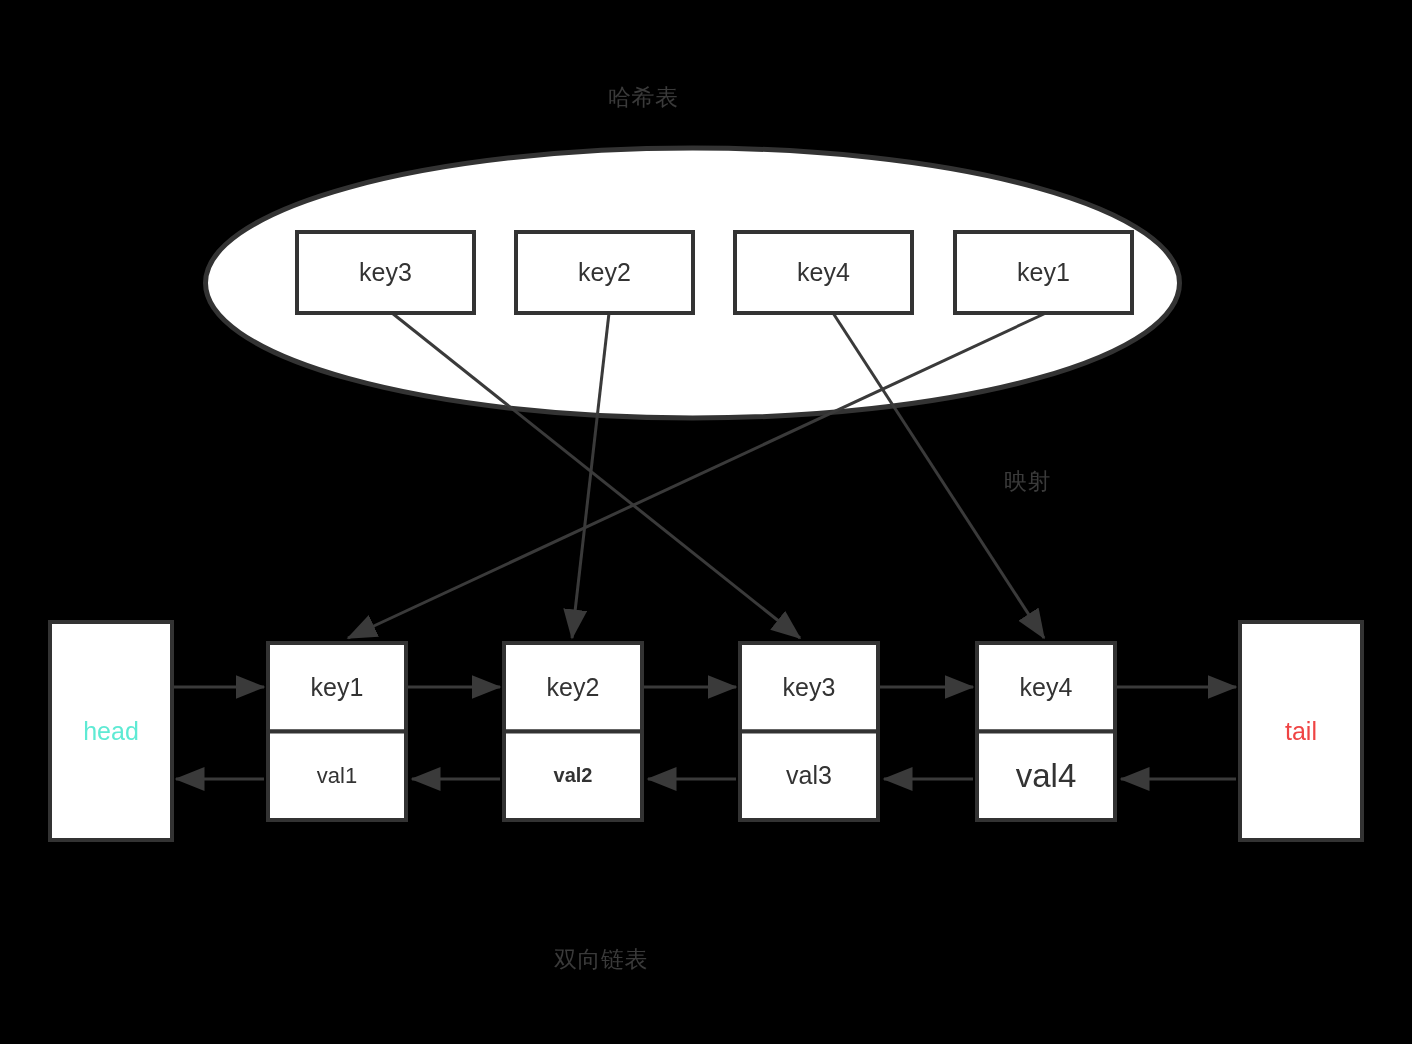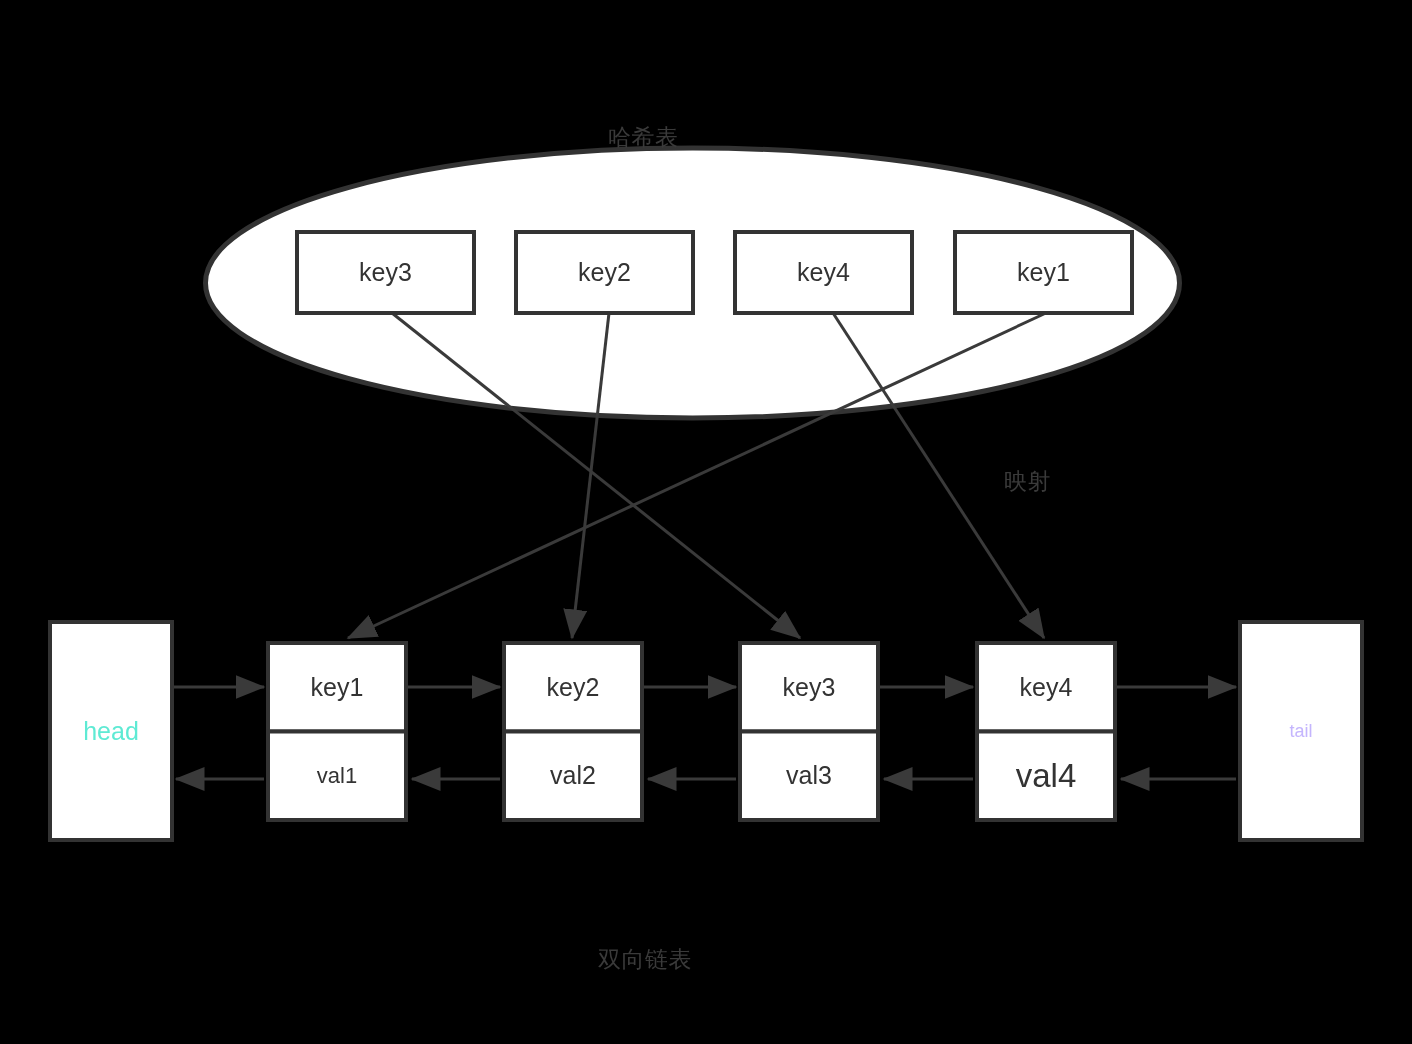--- a/index.html
+++ b/index.html
@@ -96,28 +96,28 @@
         <line x1="1236" y1="779" x2="1121" y2="779" stroke="#3a3a3a" stroke-width="3" marker-end="url(#arrow)"></line>
       </g>
   </svg>
 
   <div id="labels-layer">
       <div class="boxtext" style="left: 297px; top: 232px; width: 177px; height: 81px; font-size: 25px; color: rgb(51, 51, 51);">key3</div>
       <div class="boxtext" style="left: 516px; top: 232px; width: 177px; height: 81px; font-size: 25px; color: rgb(51, 51, 51);">key2</div>
       <div class="boxtext" style="left: 735px; top: 232px; width: 177px; height: 81px; font-size: 25px; color: rgb(51, 51, 51);">key4</div>
       <div class="boxtext" style="left: 955px; top: 232px; width: 177px; height: 81px; font-size: 25px; color: rgb(51, 51, 51);">key1</div>
       <div class="boxtext" style="left: 50px; top: 622px; width: 122px; height: 218px; font-size: 25px; color: #5eead4;">head</div>
-      <div class="boxtext" style="left: 1240px; top: 622px; width: 122px; height: 218px; font-size: 18px; color: #c4b5fd; text-align: center;">tail</div>
+      <div class="boxtext" style="left: 1240px; top: 622px; width: 122px; height: 218px; font-size: 25px; color: #ef4444; text-align: center;">tail</div>
       <div class="boxtext" style="left: 268px; top: 643px; width: 138px; height: 88.5px; font-size: 25px; color: rgb(51, 51, 51);">key1</div>
       <div class="boxtext" style="left: 268px; top: 731.5px; width: 138px; height: 88.5px; font-size: 22px; color: rgb(51, 51, 51);">val1</div>
       <div class="boxtext" style="left: 504px; top: 643px; width: 138px; height: 88.5px; font-size: 25px; color: rgb(51, 51, 51);">key2</div>
-      <div class="boxtext" style="left: 504px; top: 731.5px; width: 138px; height: 88.5px; font-size: 25px; color: rgb(51, 51, 51);">val2</div>
+      <div class="boxtext" style="left: 504px; top: 731.5px; width: 138px; height: 88.5px; font-size: 20px; color: rgb(51, 51, 51); font-weight: bold;">val2</div>
       <div class="boxtext" style="left: 740px; top: 643px; width: 138px; height: 88.5px; font-size: 25px; color: rgb(51, 51, 51);">key3</div>
       <div class="boxtext" style="left: 740px; top: 731.5px; width: 138px; height: 88.5px; font-size: 25px; color: rgb(51, 51, 51);">val3</div>
       <div class="boxtext" style="left: 977px; top: 643px; width: 138px; height: 88.5px; font-size: 25px; color: rgb(51, 51, 51);">key4</div>
       <div class="boxtext" style="left: 977px; top: 731.5px; width: 138px; height: 88.5px; font-size: 33px; color: rgb(51, 51, 51);">val4</div>
     </div>
 
-  <div class="caption" id="caption-hash" style="left: 608px; top: 82px; margin-top: 40px;">哈希表</div>
+  <div class="caption" id="caption-hash" style="left: 608px; top: 82px;">哈希表</div>
   <div class="caption" id="caption-map" style="left: 1004px; top: 466px; text-align: right;">映射</div>
-  <div class="caption" id="caption-list" style="left: 554px; top: 944px; margin-left: 44px;">双向链表</div>
+  <div class="caption" id="caption-list" style="left: 554px; top: 944px;">双向链表</div>
 
 </div>
 
 </body></html>

